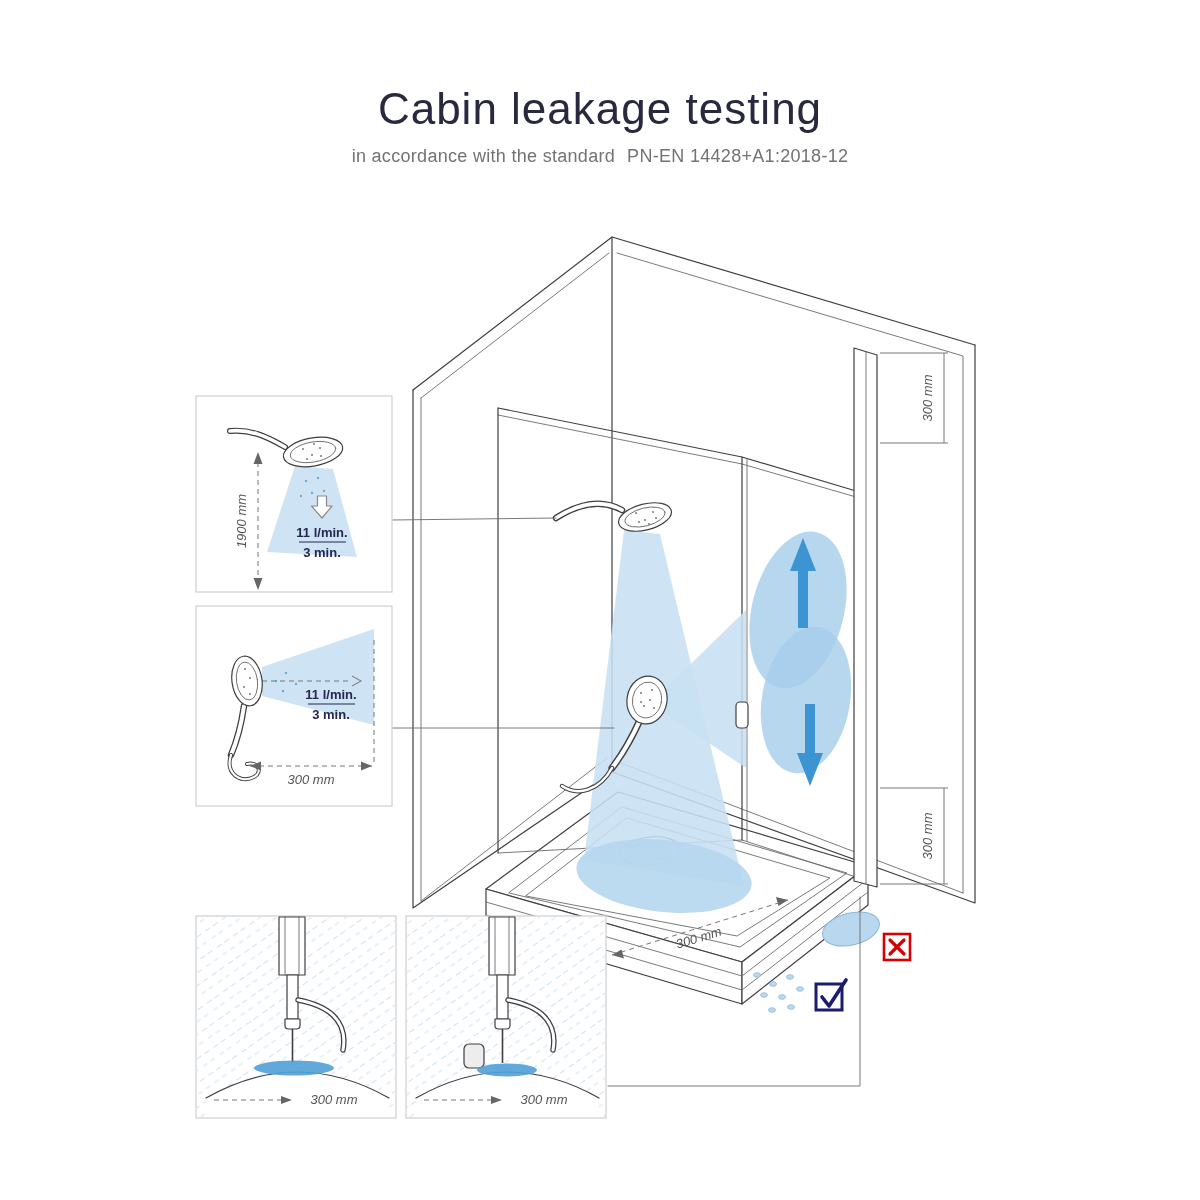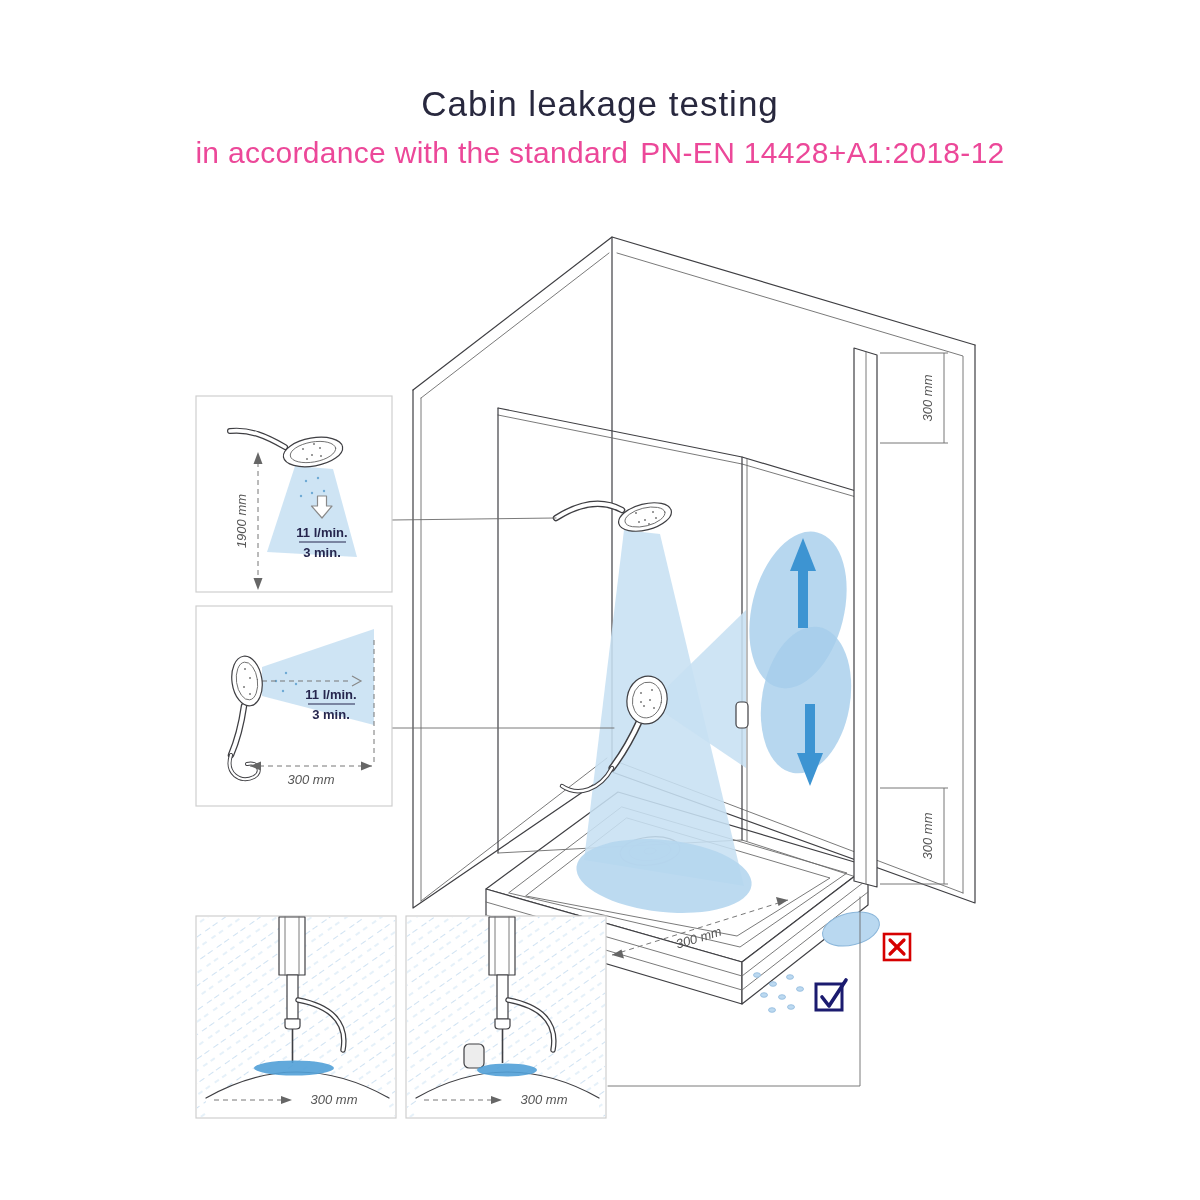--- a/index.html
+++ b/index.html
@@ -1,20 +1,20 @@
 <!DOCTYPE html>
 <html><head>
 <meta charset="utf-8">
 <style>
   html,body{margin:0;padding:0;background:#ffffff;}
   .page{position:relative;width:1200px;height:1200px;background:#fff;overflow:hidden;
         font-family:"Liberation Sans", sans-serif;color:#28283e;}
   .header{position:absolute;top:84px;left:0;width:100%;text-align:center;z-index:5;}
-  .header h1{margin:0 0 12px 0;font-size:35px;font-weight:500;letter-spacing:1px;color:#28283e;}
-  .header .sub{font-size:30px;font-weight:400;letter-spacing:.3px;color:#ec4899;}
+  .header h1{margin:0 0 12px 0;font-size:44px;font-weight:500;letter-spacing:1px;color:#28283e;}
+  .header .sub{font-size:18px;font-weight:400;letter-spacing:.3px;color:#737373;}
   .header .std{font-weight:500;margin-left:12px;}
   svg{position:absolute;top:0;left:0;}
   .ln{stroke:#3f3f43;stroke-width:1.2;fill:none;stroke-linecap:round;stroke-linejoin:round;}
   .ln-thin{stroke:#6b6b6b;stroke-width:.9;fill:none;stroke-linecap:round;}
   .wfill{fill:#ffffff;}
   .dim{stroke:#777;stroke-width:1;fill:none;}
   .dim-dash{stroke:#777;stroke-width:1;fill:none;stroke-dasharray:5 4;}
   .dim-arrow{fill:#666;stroke:none;}
   .dim-text{font-size:13px;fill:#555;font-style:italic;}
   .frac{font-size:13px;font-weight:600;fill:#26264e;}

